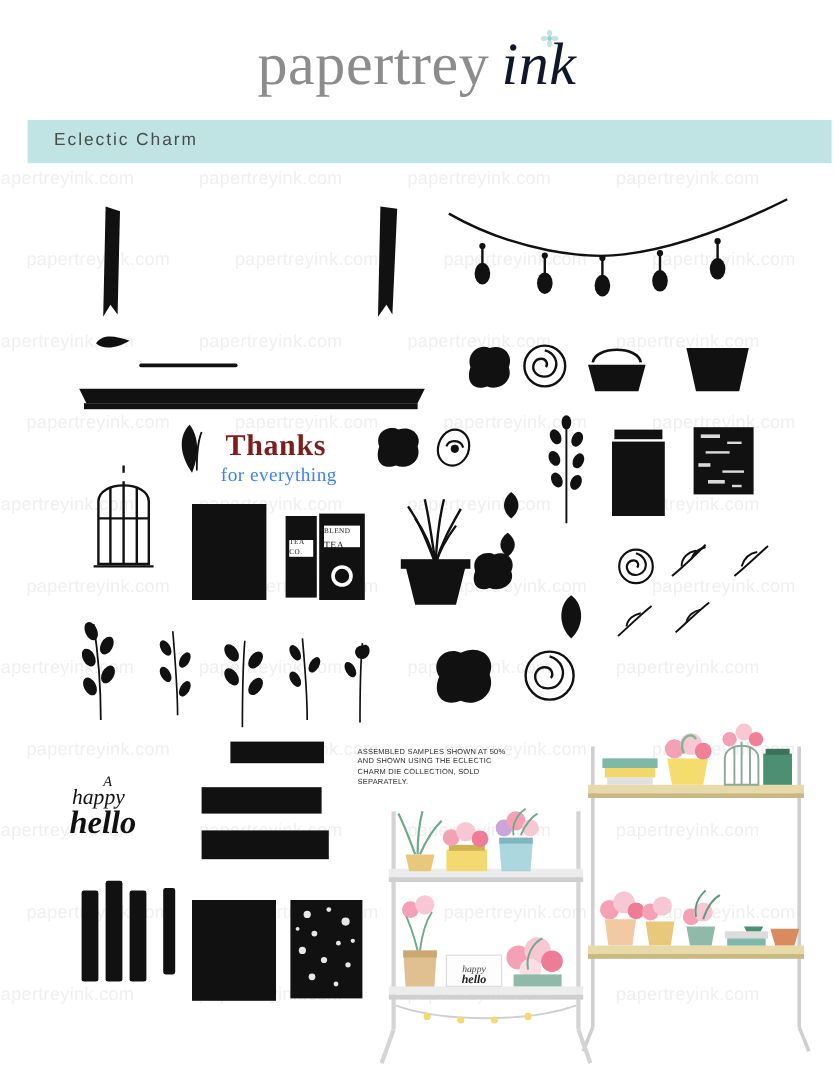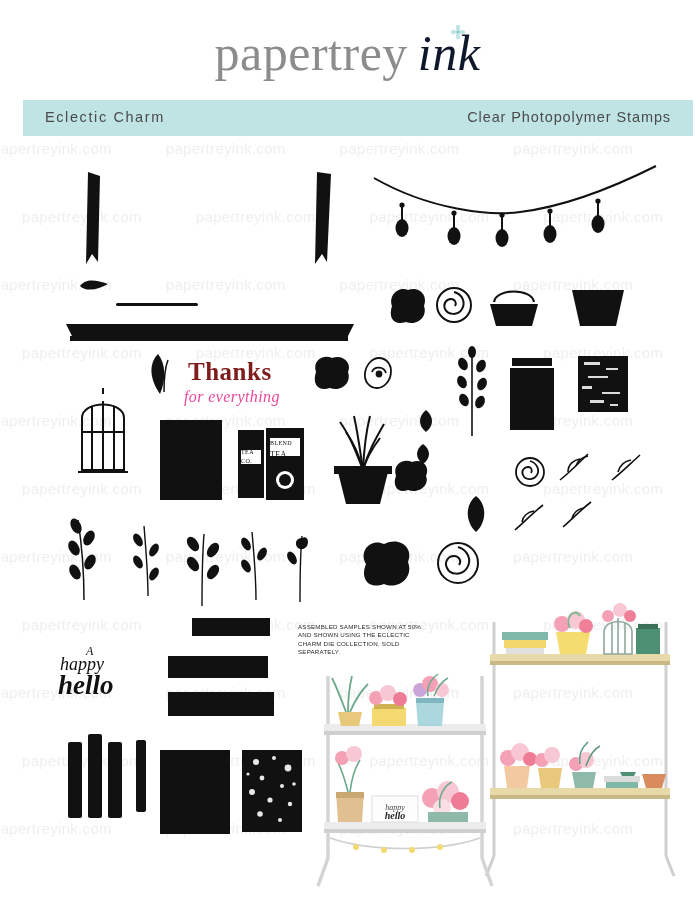--- a/index.html
+++ b/index.html
@@ -130,23 +130,22 @@
     font-weight: bold;
     font-size: 25px;
     color: #7f1d1d;
     letter-spacing: 0.5px;
   }
   .thanks-sub {
     position: absolute;
     left: 184px;
     top: 252px;
     font-family: "Liberation Serif", serif;
-    font-style: italic;
     font-size: 16px;
-    color: #ec4899;
+    color: #3b82f6;
     letter-spacing: 0.4px;
     text-align: center;
   }
   .happy-a {
     position: absolute;
     left: 86px;
     top: 508px;
     font-family: "Liberation Serif", serif;
     font-style: italic;
     font-size: 12px;
@@ -193,21 +192,20 @@
         <ellipse cx="4.5" cy="10" rx="3.6" ry="2.6"></ellipse>
         <ellipse cx="15.5" cy="10" rx="3.6" ry="2.6"></ellipse>
         <circle cx="10" cy="10" r="2.4" fill="#8fd0cf"></circle>
       </g>
     </svg>
   </div>
 </div>
 
 <div class="band">
   <div class="band-left">Eclectic Charm</div>
-  <div class="band-right">Clear Photopolymer Stamps</div>
 </div>
 
 <div class="watermarks" id="watermark-layer">
     <div class="wm" style="left: -8px; top: 4px; color: rgb(239, 239, 239);">papertreyink.com</div>
     <div class="wm" style="left: 165.75px; top: 4px; color: rgb(239, 239, 239);">papertreyink.com</div>
     <div class="wm" style="left: 339.5px; top: 4px; color: rgb(239, 239, 239);">papertreyink.com</div>
     <div class="wm" style="left: 513.25px; top: 4px; color: rgb(239, 239, 239);">papertreyink.com</div>
     <div class="wm" style="left: 22px; top: 72px; color: rgb(239, 239, 239);">papertreyink.com</div>
     <div class="wm" style="left: 195.75px; top: 72px; color: rgb(239, 239, 239);">papertreyink.com</div>
     <div class="wm" style="left: 369.5px; top: 72px; color: rgb(239, 239, 239);">papertreyink.com</div>

